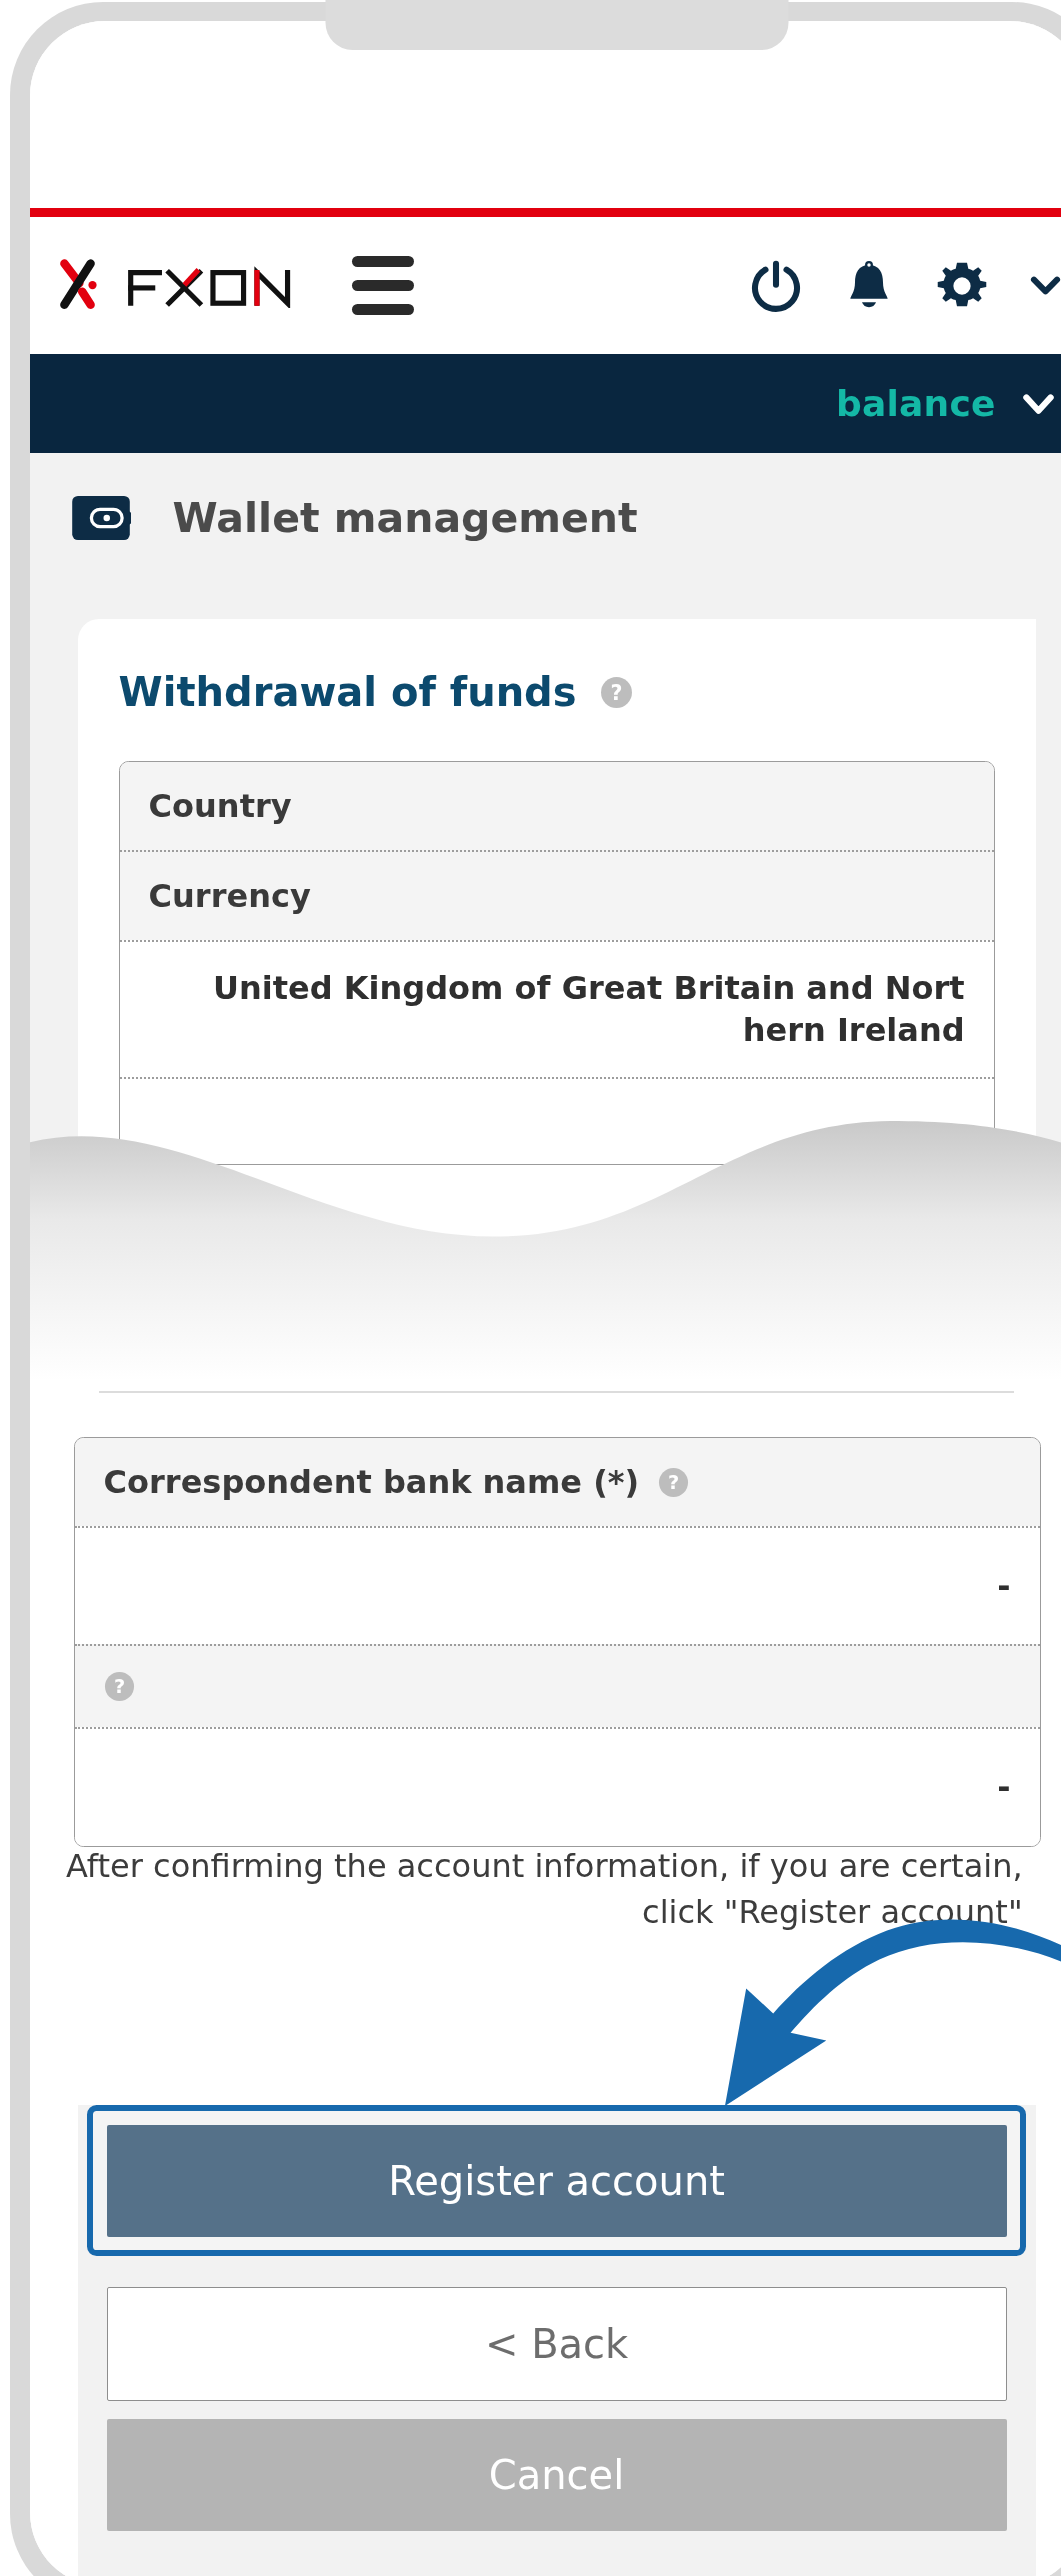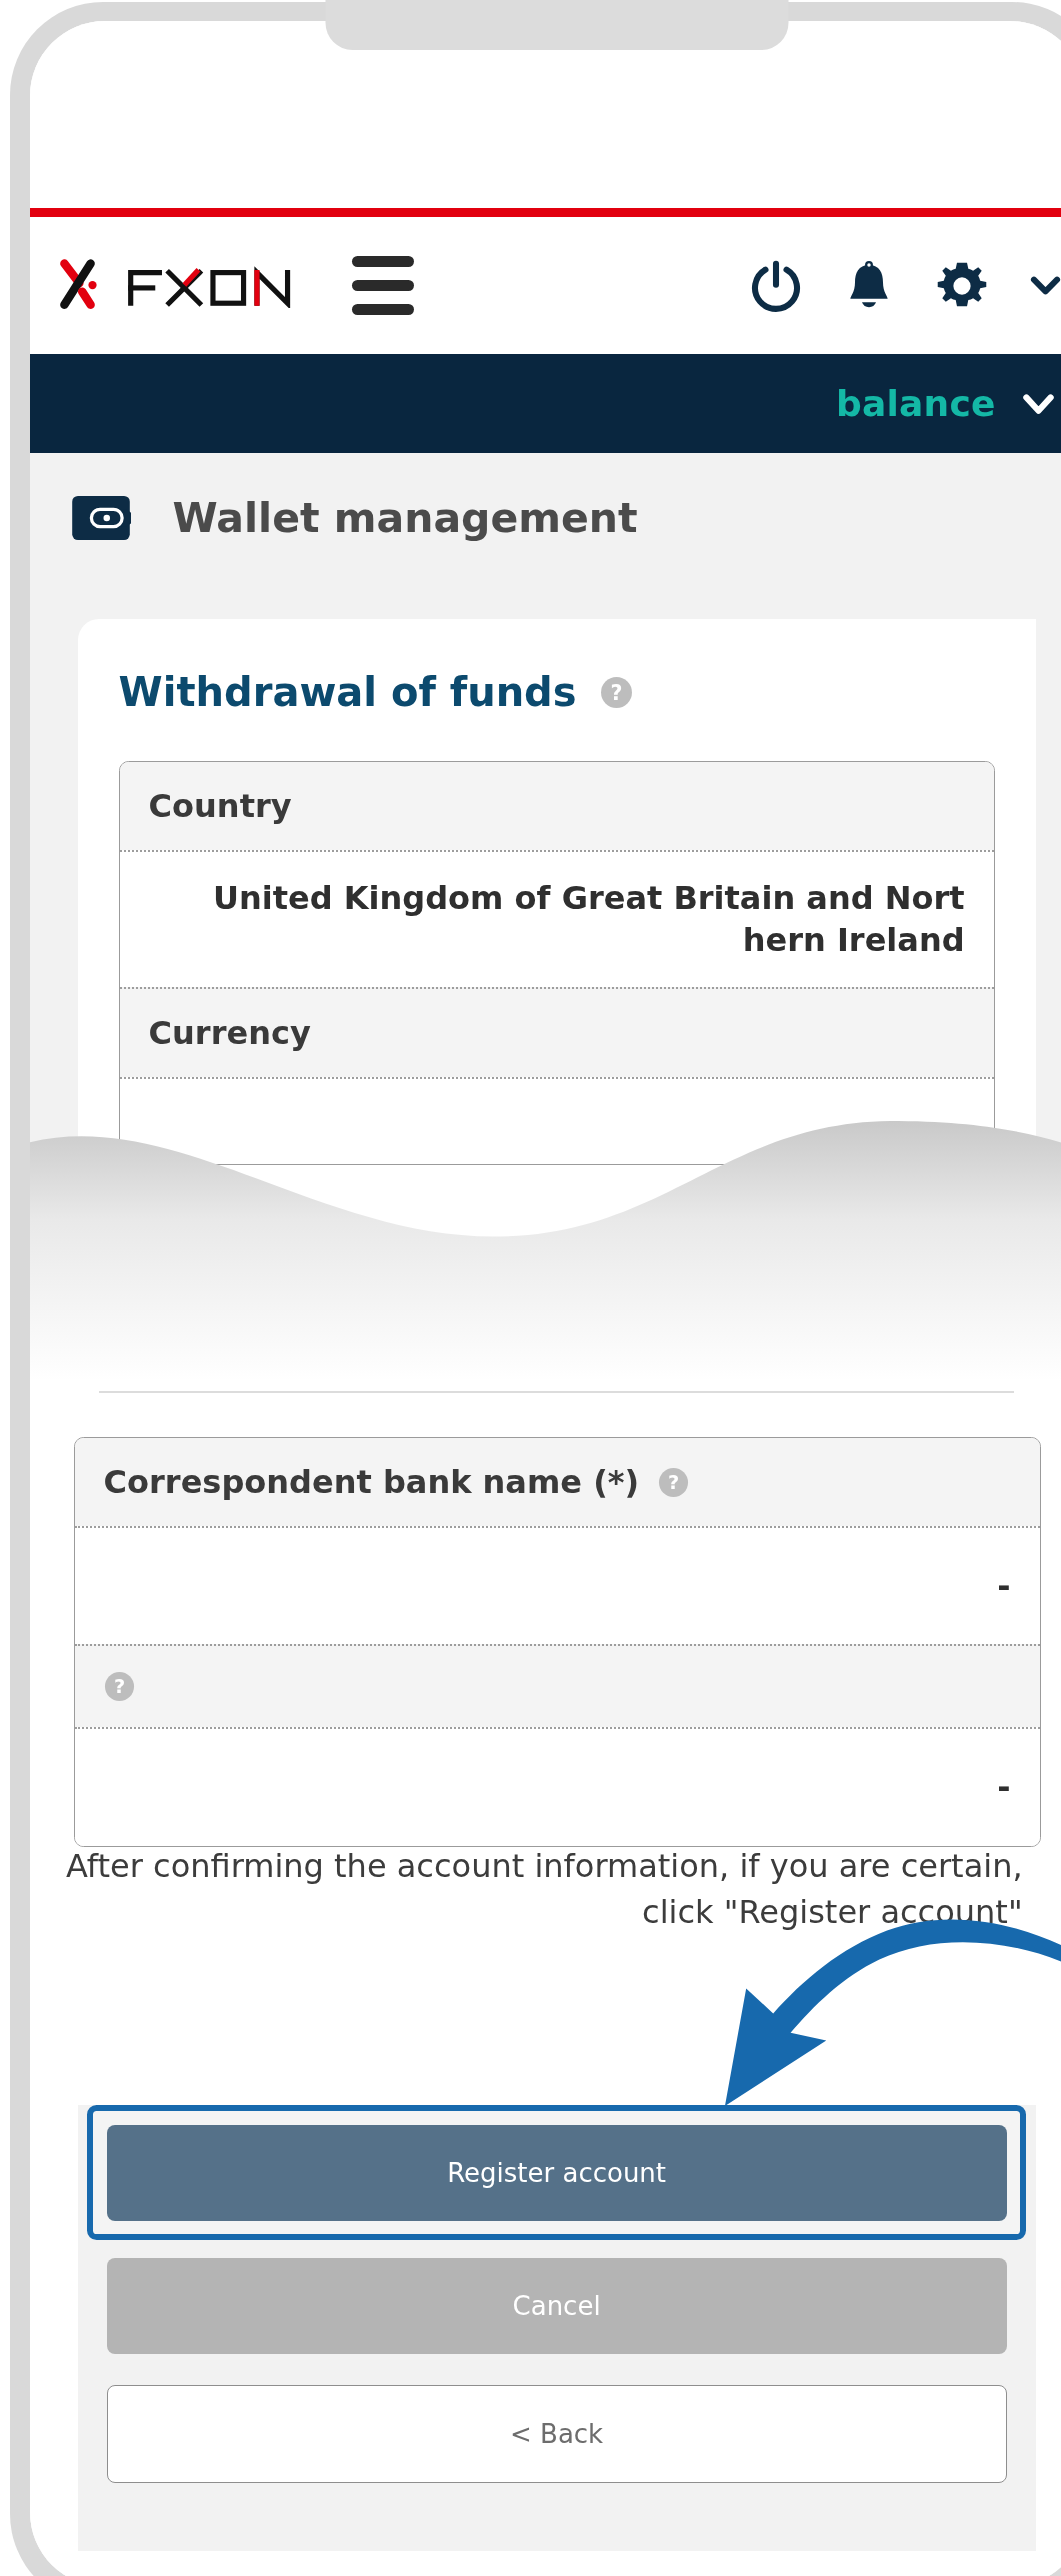--- a/index.html
+++ b/index.html
@@ -319,22 +319,22 @@
     border: 6.8px solid #1769ad;
     border-radius: 9.6px;
     padding: 13.5px;
     background: #f4f4f4;
     box-sizing: border-box;
   }
   .btn {
     display: block;
     width: 100%;
     border: none;
-    border-radius: 8px;
-    font-size: 26px;
+    border-radius: 2px;
+    font-size: 40px;
     font-family: inherit;
     padding: 33px 16px;
     cursor: pointer;
     box-sizing: border-box;
   }
   #register-account-button {
     background: #557189;
     color: #ffffff;
   }
   #cancel-button {
@@ -435,25 +435,25 @@
           <svg class="help-icon lg" viewBox="0 0 32 32" style="margin-left:23px">
             <circle cx="16" cy="16" r="15" fill="#bdbdbd"></circle>
             <text x="16" y="23" font-size="20" font-weight="bold" fill="#ffffff" text-anchor="middle" font-family="DejaVu Sans, sans-serif">?</text>
           </svg>
         </div>
 
         <div class="data-table">
           <div class="row label">
             <span>Country</span>
           </div>
+          <div class="row label">
+            <span>Currency</span>
+          </div>
           <div class="row value">
             <span>United Kingdom of Great Britain and Nort hern Ireland</span>
-          </div>
-          <div class="row label">
-            <span>Currency</span>
           </div>
           <div class="row value" style="min-height:87px">
             <span></span>
           </div>
         </div>
       </div>
 
       <svg id="wave-break" viewBox="0 0 1093 270" preserveAspectRatio="none">
         <defs>
           <linearGradient id="waveGrad" x1="0" y1="0" x2="0" y2="1">
@@ -513,21 +513,21 @@
                  L 52 104
                  L 80 130
                  C 110 96, 150 62, 198 44
                  C 262 20, 340 36, 399 70 Z" fill="#1769ad"></path>
       </svg>
 
       <div id="button-stack">
         <div id="register-highlight">
           <button class="btn" id="register-account-button">Register account</button>
         </div>
+        <button class="btn" id="back-button">&lt; Back</button>
         <button class="btn" id="cancel-button">Cancel</button>
-        <button class="btn" id="back-button">&lt; Back</button>
       </div>
 
     </div>
   </div>
   <div id="phone-notch"></div>
 </div>
 
 
 </body></html>

